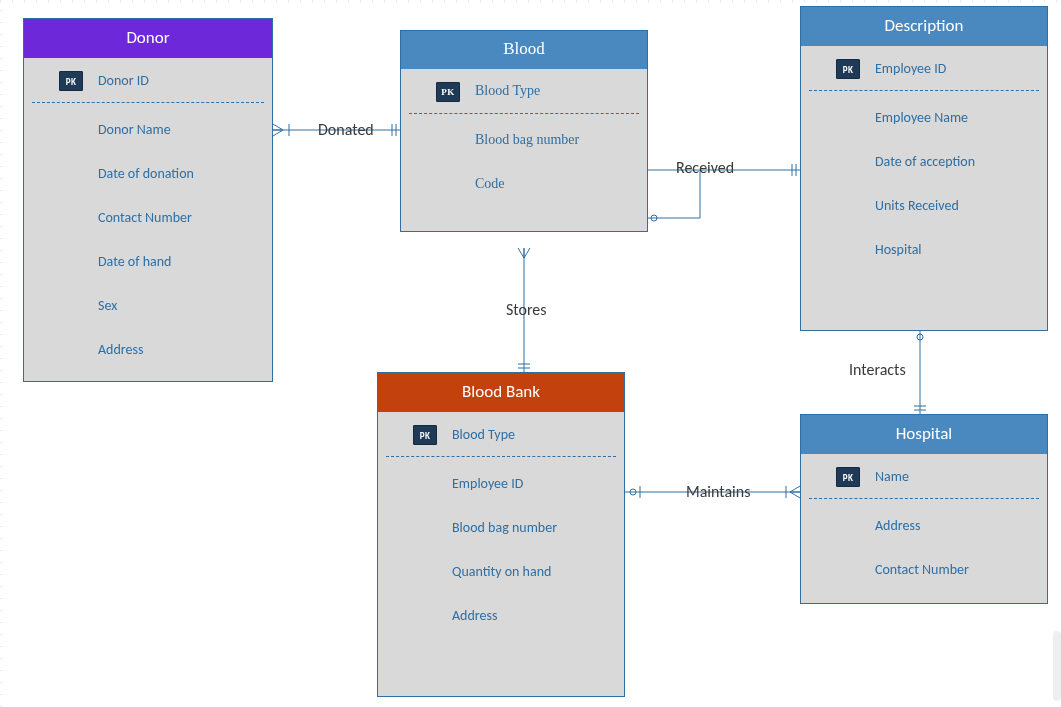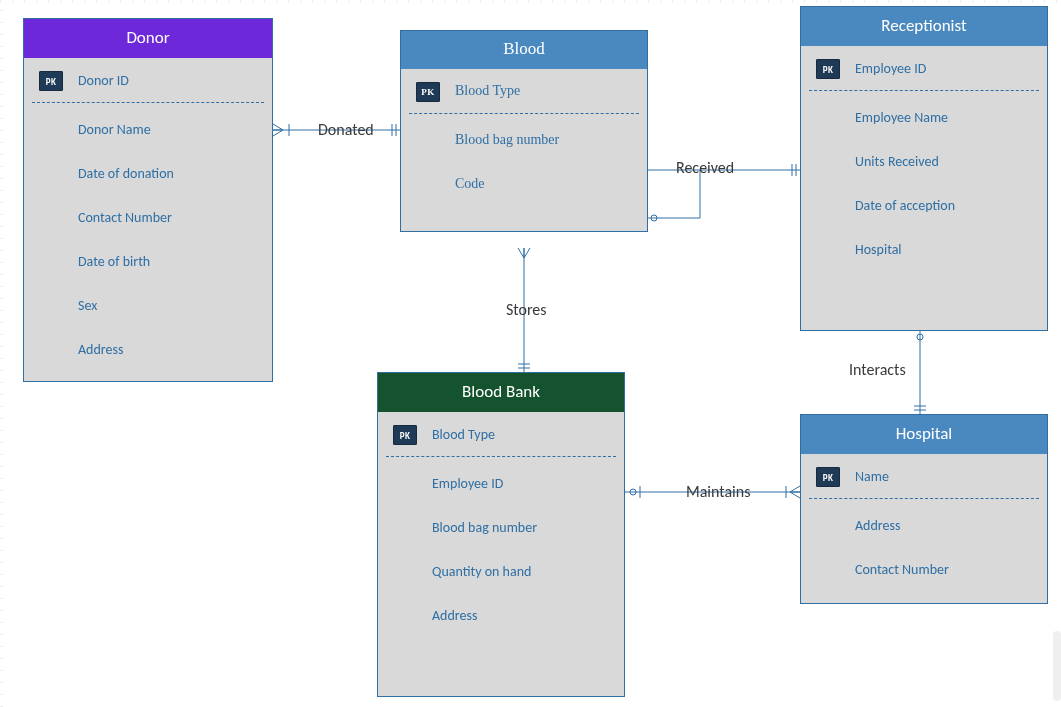--- a/index.html
+++ b/index.html
@@ -47,20 +47,21 @@
     display: flex;
     align-items: center;
     min-height: 44px;
   }
   .pk-cell {
     width: 54px;
     display: flex;
     justify-content: center;
     align-items: flex-start;
     padding-top: 2px;
+    padding-left: 20px;
   }
   .pk-box {
     width: 22px;
     height: 18px;
     background: #1f3a56;
     color: #ffffff;
     font-size: 9px;
     font-weight: 600;
     display: flex;
     align-items: center;
@@ -171,21 +172,21 @@
       <div class="attr-row">
           <div class="pk-cell"></div>
           <div class="attr-name">Date of donation</div>
         </div>
       <div class="attr-row">
           <div class="pk-cell"></div>
           <div class="attr-name">Contact Number</div>
         </div>
       <div class="attr-row">
           <div class="pk-cell"></div>
-          <div class="attr-name">Date of birth</div>
+          <div class="attr-name">Date of hand</div>
         </div>
       <div class="attr-row">
           <div class="pk-cell"></div>
           <div class="attr-name">Sex</div>
         </div>
       <div class="attr-row">
           <div class="pk-cell"></div>
           <div class="attr-name">Address</div>
         </div>
     </div>
@@ -206,50 +207,50 @@
           <div class="attr-name">Blood bag number</div>
         </div>
       <div class="attr-row">
           <div class="pk-cell"></div>
           <div class="attr-name">Code</div>
         </div>
     </div>
   </div>
 
   <div class="entity" style="left:800px; top:6px; width:248px; height:325px;">
-    <div class="entity-header" style="background:#4a89bf;">Receptionist</div>
+    <div class="entity-header" style="background:#4a89bf;">Description</div>
     <div class="attr-wrap">
       <div class="attr-row">
         <div class="pk-cell">
             <div class="pk-box">PK</div>
           </div>
         <div class="attr-name">Employee ID</div>
       </div>
       <hr class="pk-divider">
       <div class="attr-row">
           <div class="pk-cell"></div>
           <div class="attr-name">Employee Name</div>
         </div>
       <div class="attr-row">
           <div class="pk-cell"></div>
+          <div class="attr-name">Date of acception</div>
+        </div>
+      <div class="attr-row">
+          <div class="pk-cell"></div>
           <div class="attr-name">Units Received</div>
         </div>
       <div class="attr-row">
           <div class="pk-cell"></div>
-          <div class="attr-name">Date of acception</div>
-        </div>
-      <div class="attr-row">
-          <div class="pk-cell"></div>
           <div class="attr-name">Hospital</div>
         </div>
     </div>
   </div>
 
   <div class="entity" style="left:377px; top:372px; width:248px; height:325px;">
-    <div class="entity-header" style="background:#14532d;">Blood Bank</div>
+    <div class="entity-header" style="background:#c2410c;">Blood Bank</div>
     <div class="attr-wrap">
       <div class="attr-row">
         <div class="pk-cell">
             <div class="pk-box">PK</div>
           </div>
         <div class="attr-name">Blood Type</div>
       </div>
       <hr class="pk-divider">
       <div class="attr-row">
           <div class="pk-cell"></div>

